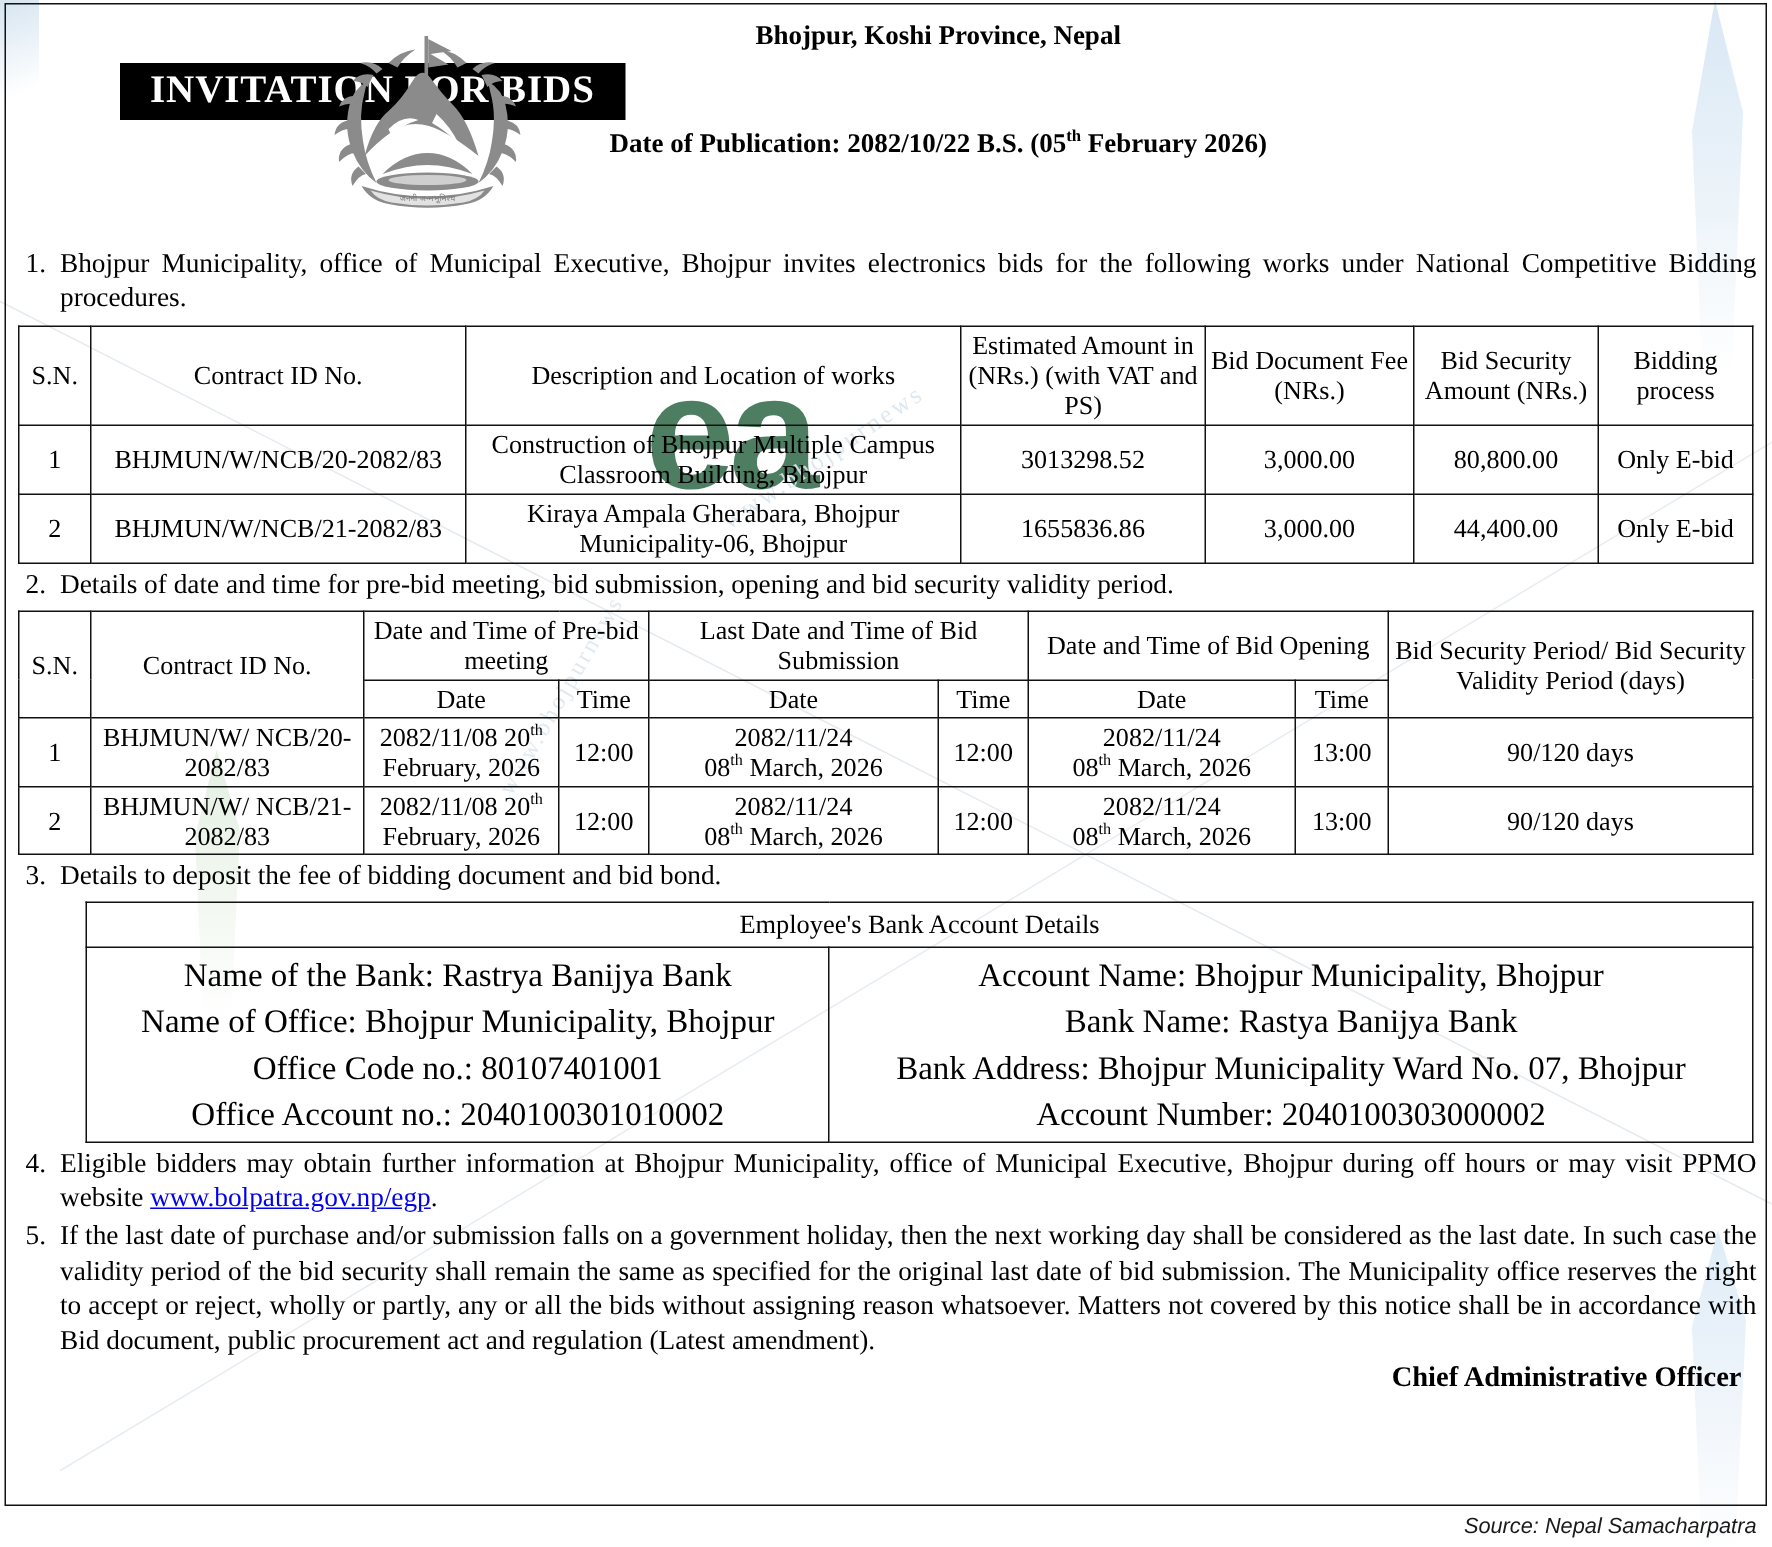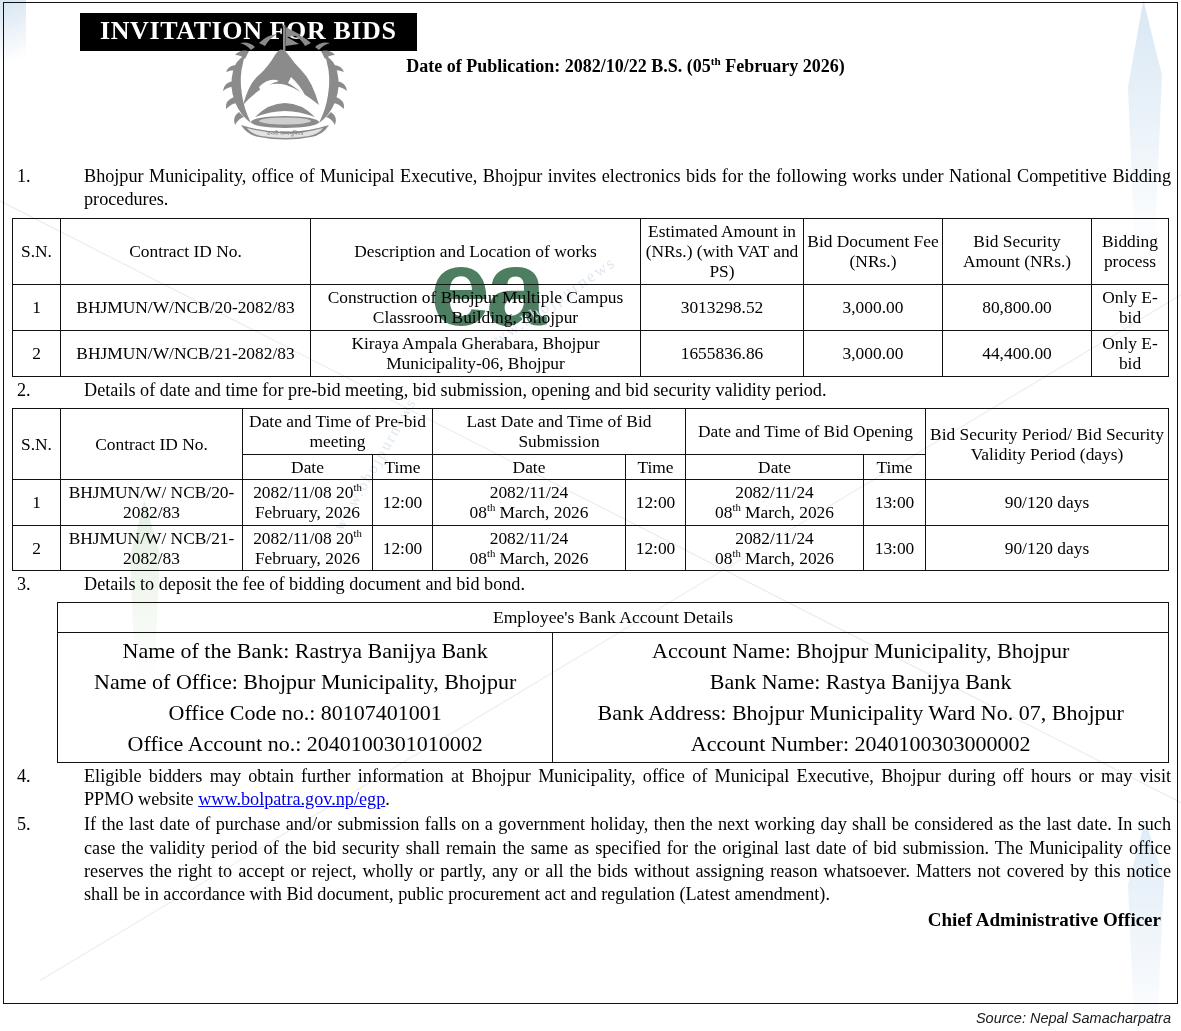--- a/index.html
+++ b/index.html
@@ -93,21 +93,21 @@
   .ifb {
     background: #000; color: #fff; font-weight: 700;
     font-size: 26px; padding: 3px 20px 5px 20px; letter-spacing: .6px;
   }
   .pubdate { font-size: 18px; font-weight: 700; margin-top: 5px; }
   sup { font-size: .62em; vertical-align: super; line-height: 0; }
 
   
   .item { display: flex; font-size: 18.2px; line-height: 1.28; margin-top: 2px; }
   .item .num { width: 30px; flex: 0 0 30px; padding-left: 7px; }
-  .item .body { flex: 1; text-align: justify; margin-left: 44px; }
+  .item .body { flex: 1; text-align: justify; }
   .lnk { text-decoration: underline; }
 
   
   table { border-collapse: collapse; font-size: 17.4px; }
   table.t1, table.t2 { width: 1157px; margin: 6px 0 2px 2px; }
   table.t3 { width: 1112px; margin: 5px 0 2px 47px; }
   table th, table td {
     border: 1.2px solid #111;
     text-align: center; vertical-align: middle;
     padding: 2px 3px; line-height: 1.17;
@@ -185,20 +185,21 @@
           <ellipse cx="70" cy="100" rx="26" ry="3.4" fill="#cfcfcf"></ellipse>
 
           <path d="M26 104 q44 14 88 0 q-6 10 -18 12 q-26 5 -52 0 q-12 -2 -18 -12z"></path>
           <path d="M32 107 q38 11 76 0 q-4 6 -14 8 q-24 4 -48 0 q-10 -2 -14 -8z" fill="#e2e2e2"></path>
           <text x="70" y="114" font-size="5.5" text-anchor="middle" fill="#7a7a7a" font-family="DejaVu Sans, sans-serif">जननी जन्मभूमिश्च</text>
         </g>
       </svg>
     </div>
 
     <div class="head-txt">
+      <div class="h3">Bhojpur, Koshi Province, Nepal</div>
       <div class="ifb-wrap">
         <div class="ifb">INVITATION FOR BIDS</div>
       </div>
       <div class="pubdate">
         <span>Date of Publication: 2082/10/22 B.S. (05</span><sup>th</sup><span> February 2026)</span>
       </div>
     </div>
   </div>
 
   <div class="item">
@@ -207,21 +208,21 @@
   </div>
 
   <table class="t1">
     <thead>
       <tr>
         <th style="width:48px">S.N.</th>
         <th style="width:250px">Contract ID No.</th>
         <th style="width:330px">Description and Location of works</th>
         <th style="width:163px">Estimated Amount in (NRs.) (with VAT and PS)</th>
         <th style="width:139px">Bid Document Fee (NRs.)</th>
-        <th style="width:149px">Bid Security Amount (NRs.)</th>
+        <th style="width:123px">Bid Security Amount (NRs.)</th>
         <th>Bidding process</th>
       </tr>
     </thead>
     <tbody>
       <tr>
         <td>1</td>
         <td>BHJMUN/W/NCB/20-2082/83</td>
         <td>Construction of Bhojpur Multiple Campus Classroom Building, Bhojpur</td>
         <td>3013298.52</td>
         <td>3,000.00</td>

